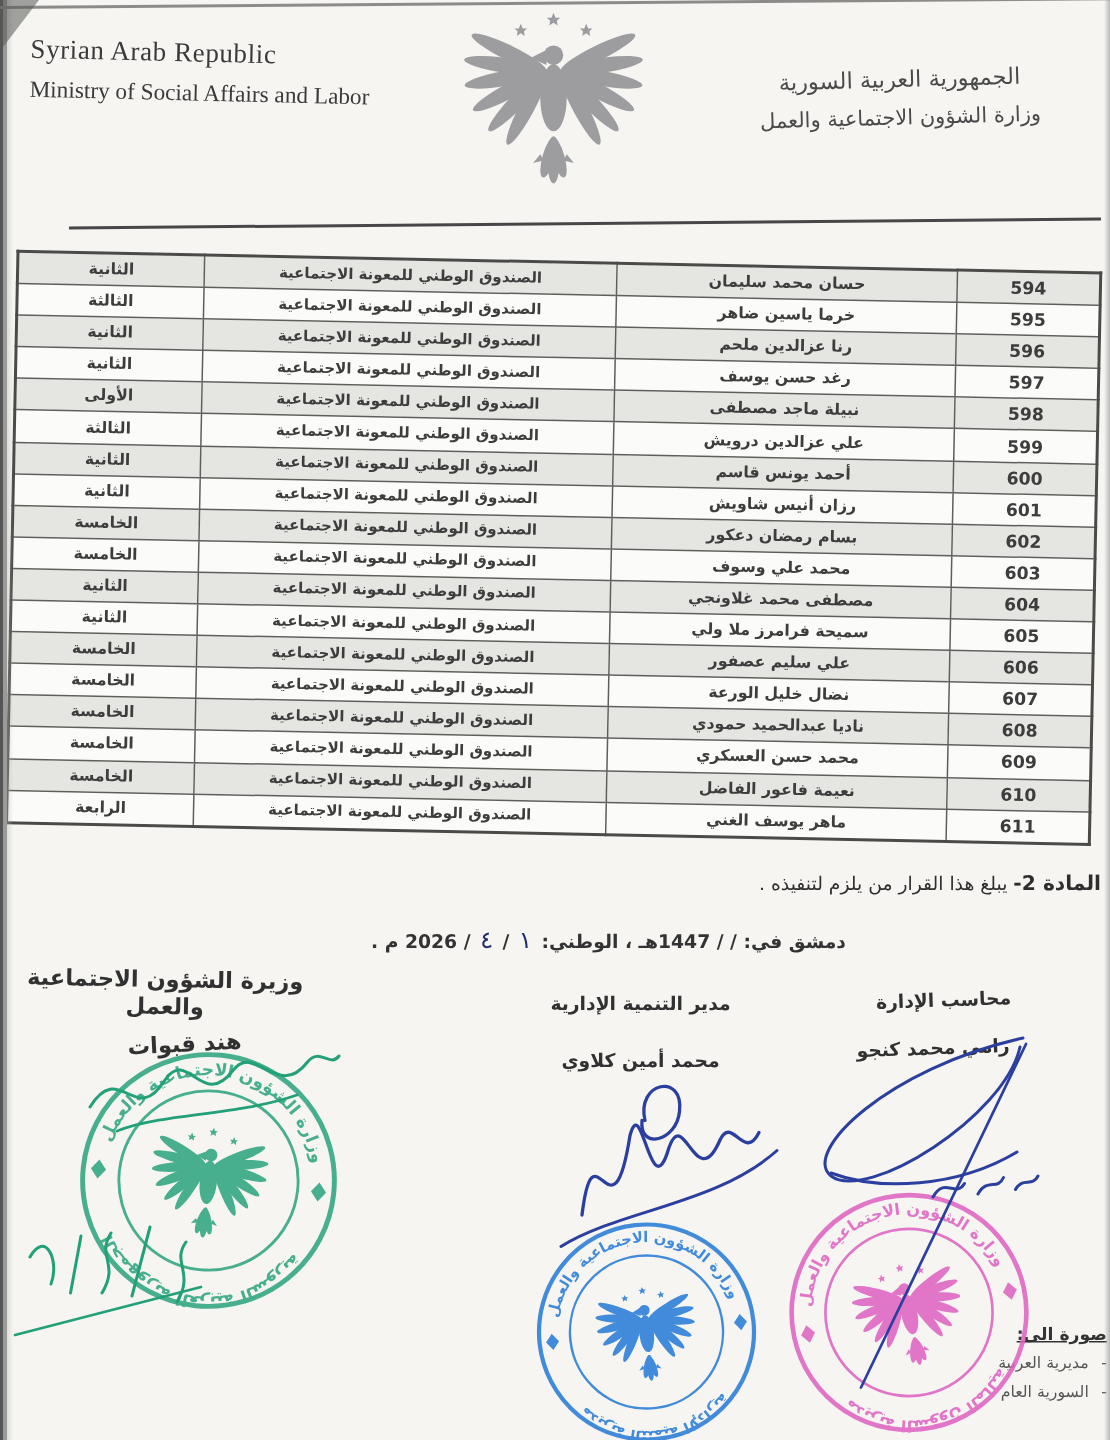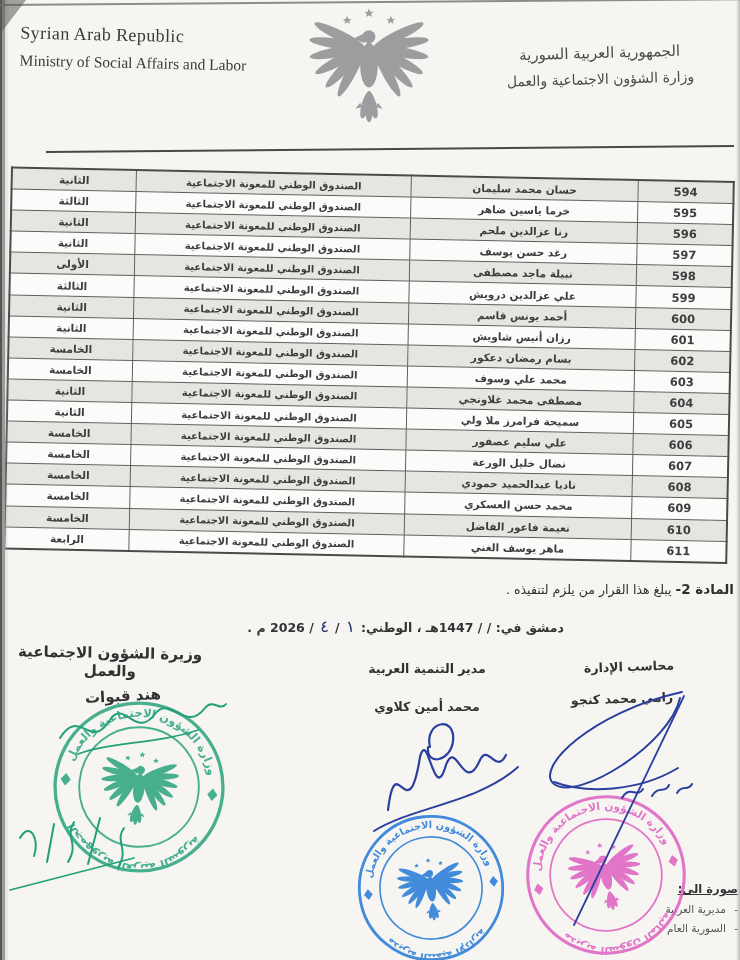--- a/index.html
+++ b/index.html
@@ -268,21 +268,21 @@
   <span>الوطني:</span>
   <span class="hand">١</span>
   <span>/</span>
   <span class="hand">٤</span>
   <span>/</span>
   <span>2026 م .</span>
 </div>
 
 <div class="sig-title t-acct">محاسب الإدارة</div>
 <div class="sig-name n-acct">رامي محمد كنجو</div>
-<div class="sig-title t-dir">مدير التنمية العربية</div>
+<div class="sig-title t-dir">مدير التنمية الإدارية</div>
 <div class="sig-name n-dir">محمد أمين كلاوي</div>
 <div class="sig-title t-min">وزيرة الشؤون الاجتماعية والعمل</div>
 <div class="sig-name n-min">هند قبوات</div>
 
 <div class="copyto">
   <div class="h">صورة الى:</div>
   <div class="item">
     <span class="dash">-</span>
     <span>مديرية العربية</span>
   </div>

